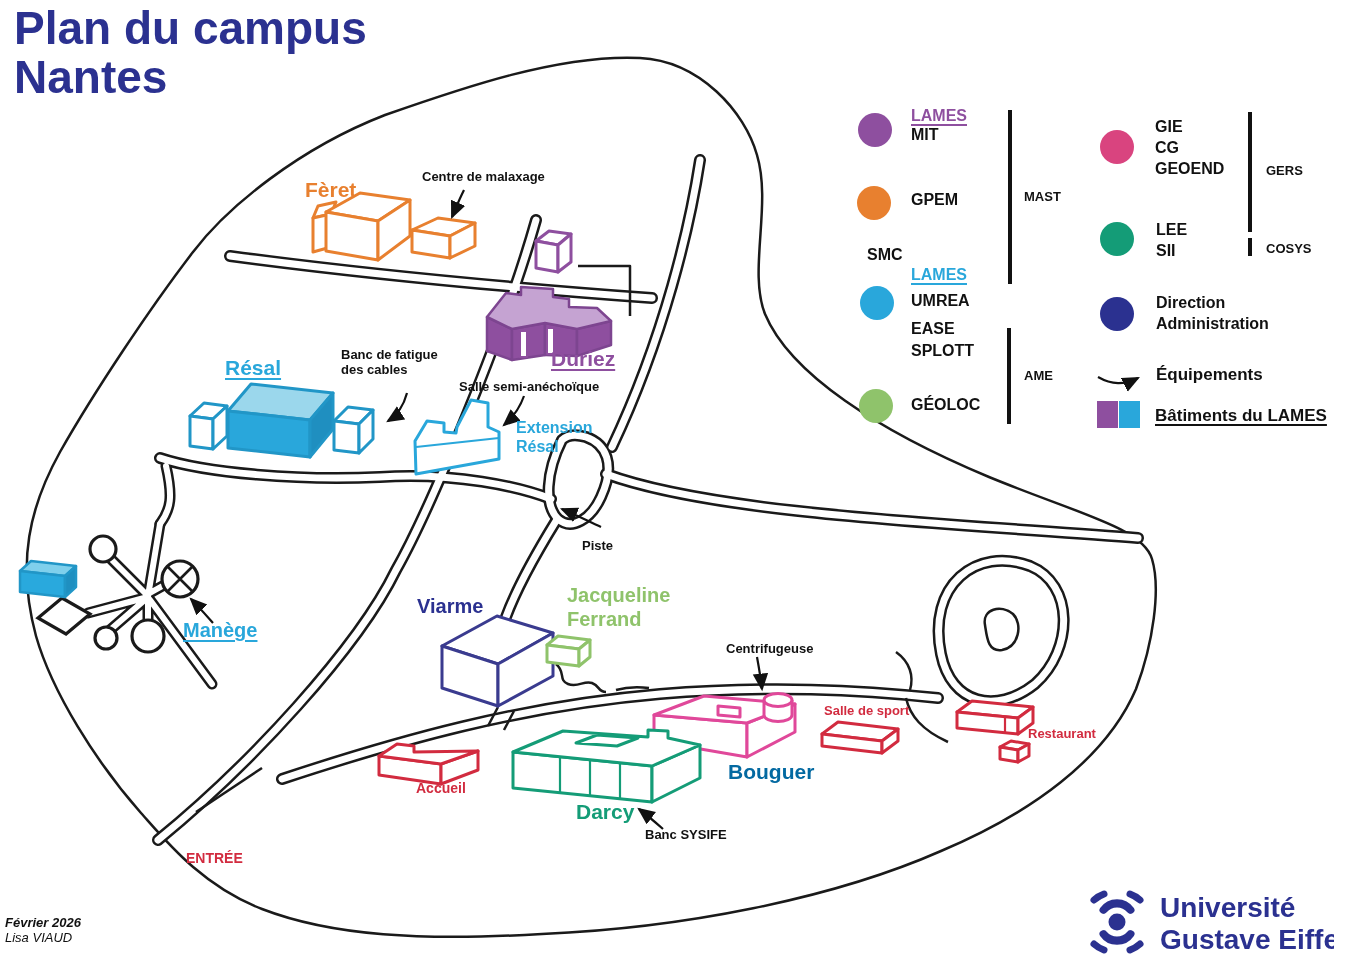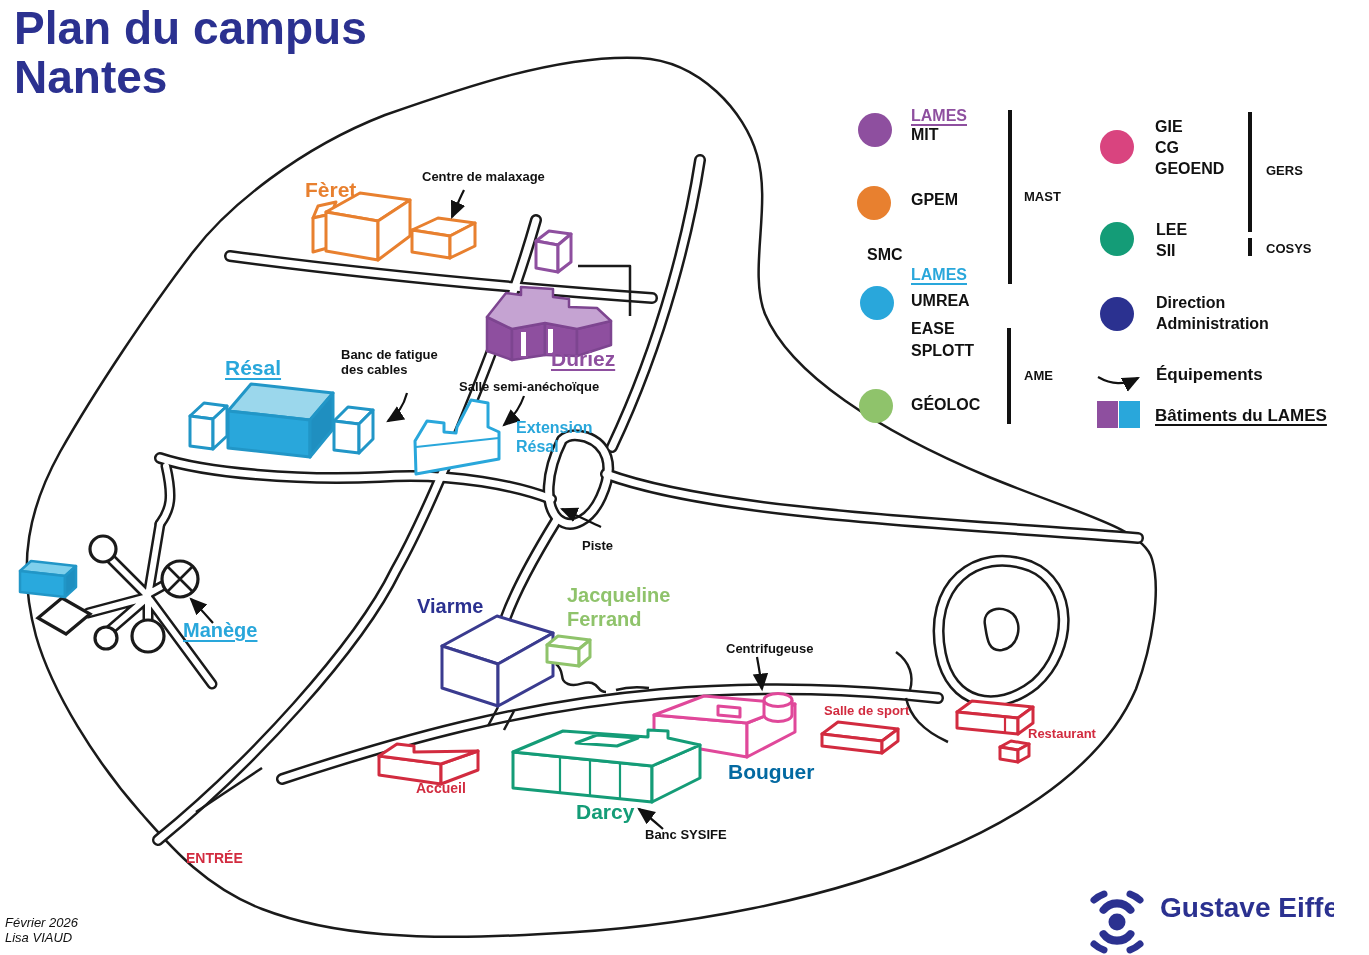--- a/index.html
+++ b/index.html
@@ -6,21 +6,21 @@
   #stage{position:relative;width:1334px;height:955px;background:#fff;overflow:hidden;
          font-family:"Liberation Sans",sans-serif;}
   #mapsvg{position:absolute;left:0;top:0;}
   .lbl{position:absolute;font-weight:bold;white-space:nowrap;line-height:1.18;}
   .u{text-decoration:underline;text-underline-offset:3px;text-decoration-thickness:2px;}
   .navy{color:#2b3190}.orange{color:#e8802f}.purple{color:#8e4f9f}.blue{color:#29a7db}
   .green{color:#8fc36b}.teal{color:#149c77}.pink{color:#0369a1}.red{color:#d22b3f}.blk{color:#111}.s14{font-size:14px}.s15{font-size:13px}.s16{font-size:16px}
   .s17{font-size:17px}.s20{font-size:20px}.s21{font-size:21px}
   #title{left:14px;top:4px;font-size:46px;line-height:1.06;color:#2b3190;}
   #credits{left:5px;top:915px;font-size:13px;color:#111;font-style:italic;font-weight:normal;}
-  #credits .c1{font-weight:normal;}
+  #credits .c1{font-weight:bold;}
   #logotext{left:1160px;top:892px;font-size:28px;line-height:1.15;color:#2b3190;}
 </style>
 </head>
 <body>
 
 <div id="stage">
 
 <svg id="mapsvg" width="1369" height="955" viewBox="0 0 1369 955">
   <defs>
     <marker id="ah" markerWidth="9" markerHeight="8" refX="7" refY="3.5" orient="auto">
@@ -279,16 +279,17 @@
 <div class="lbl blk s16" style="left:1156px;top:294px">Direction</div>
 <div class="lbl blk s16" style="left:1156px;top:315px">Administration</div>
 <div class="lbl blk s17" style="left:1156px;top:365px">Équipements</div>
 <div class="lbl blk s17 u" style="left:1155px;top:406px">Bâtiments du LAMES</div>
 
 <div id="credits" class="lbl">
   <div class="c1">Février 2026</div>
       <div>Lisa VIAUD</div>
 </div>
 <div id="logotext" class="lbl">
+  <div>Université</div>
       <div>Gustave Eiffel</div>
 </div>
 
 </div>
 
 </body></html>

